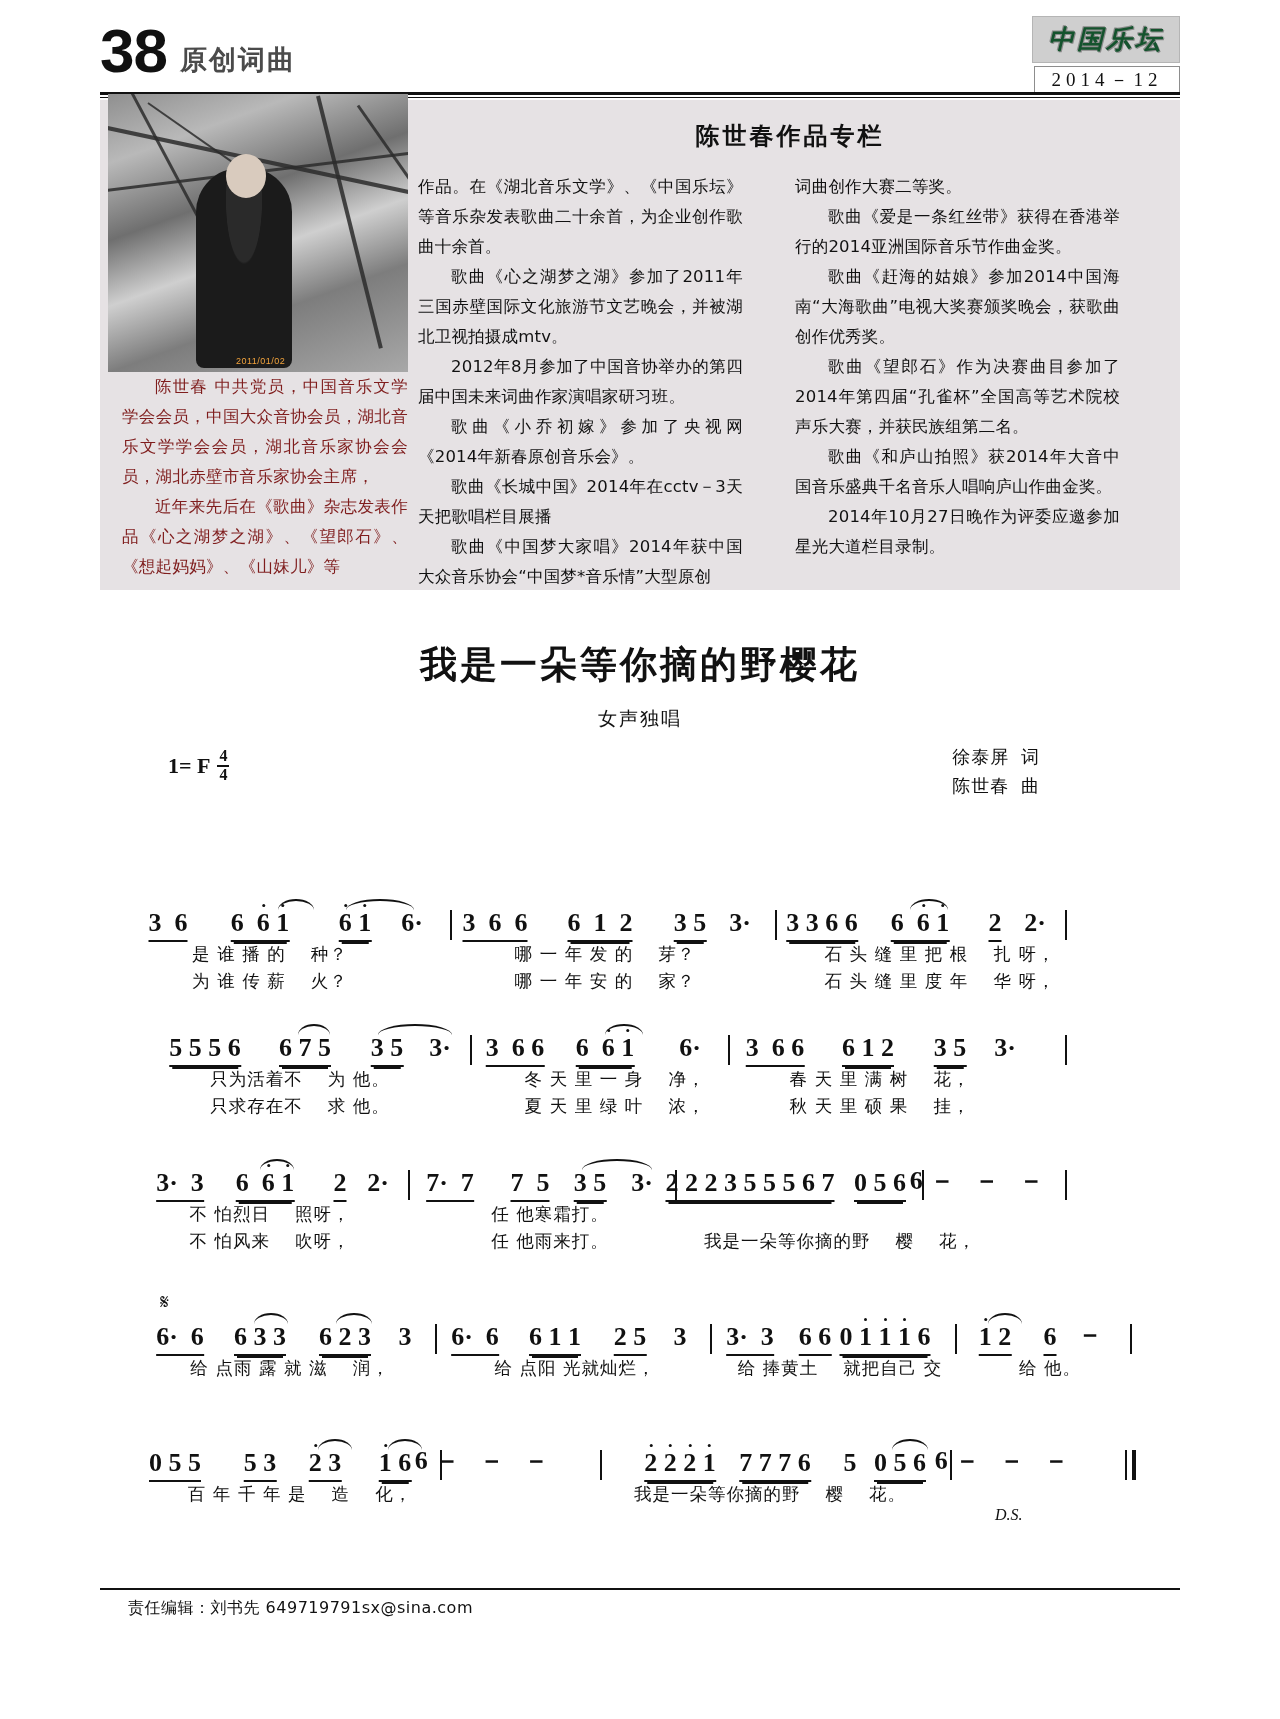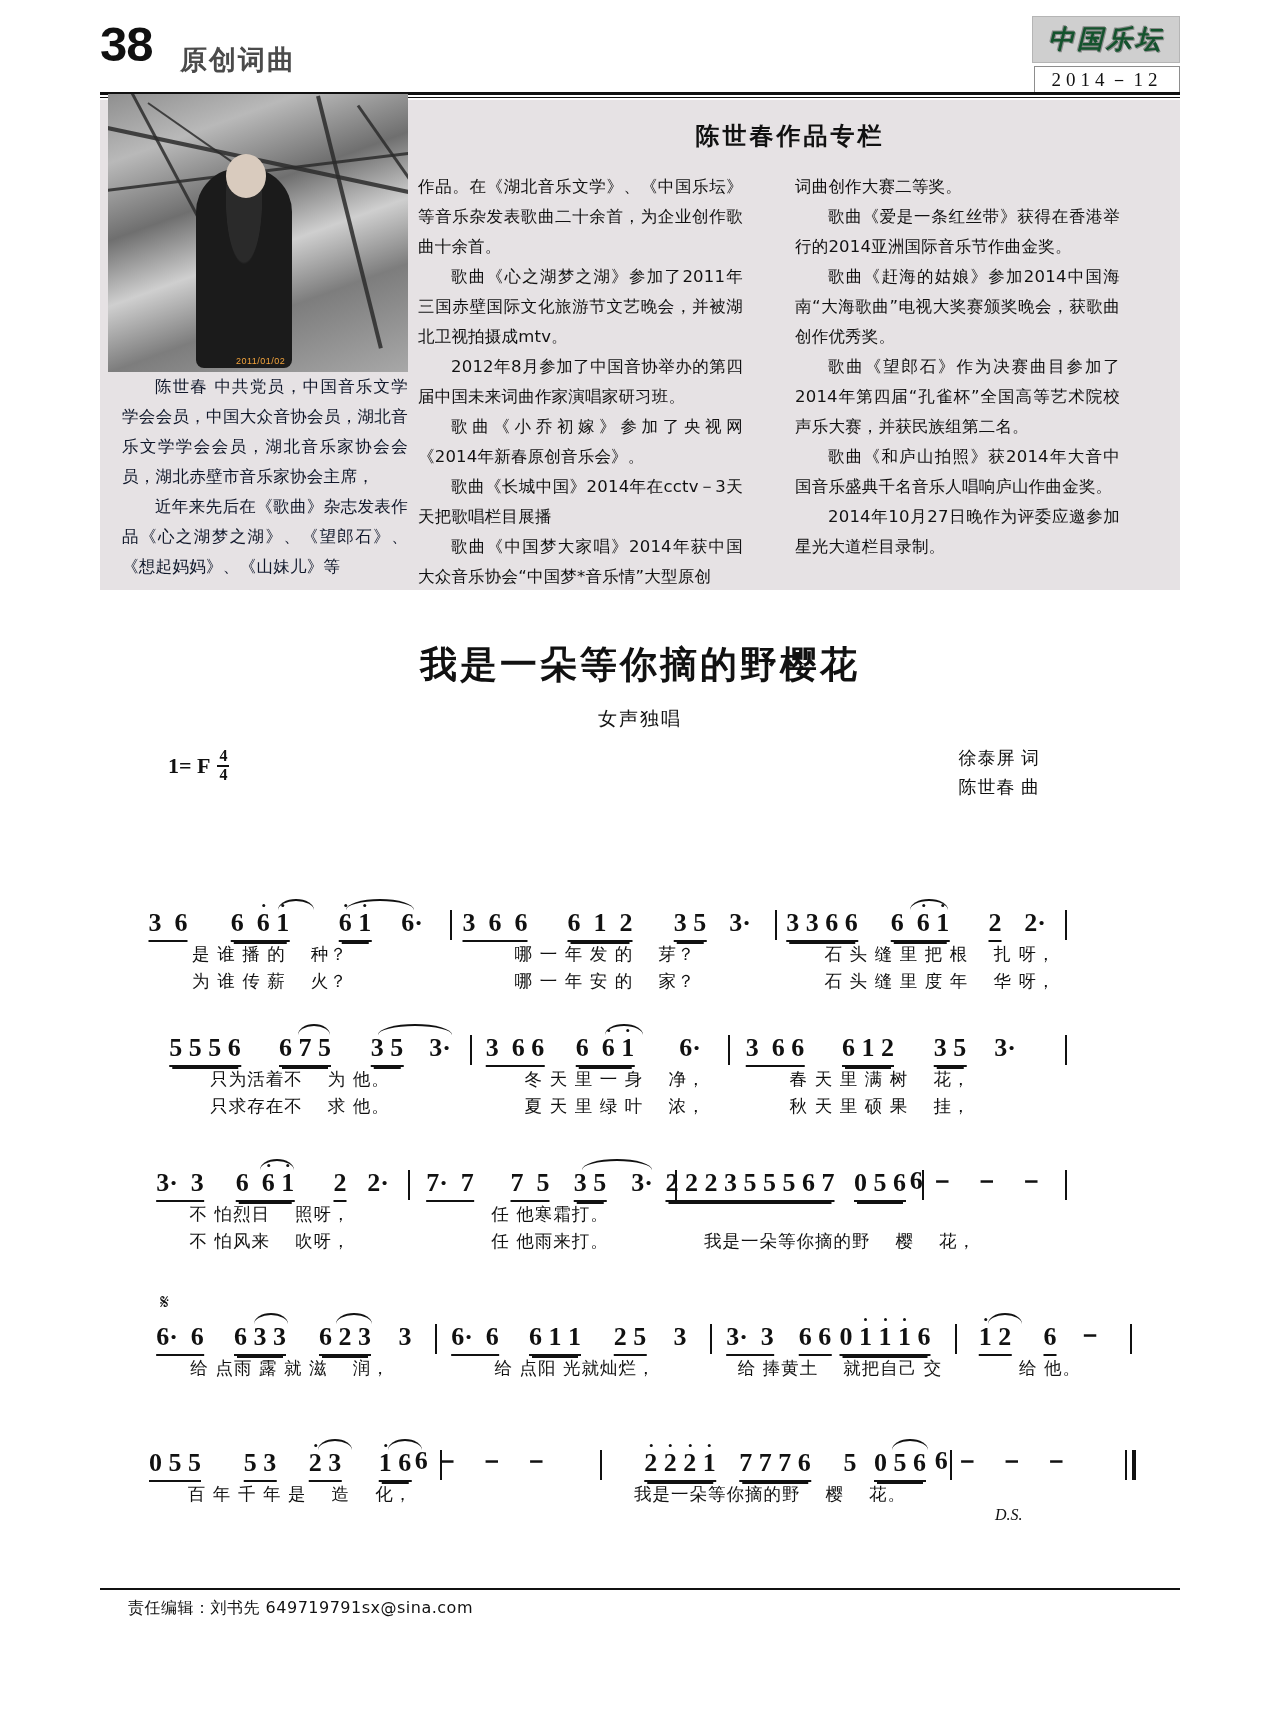--- a/index.html
+++ b/index.html
@@ -5,21 +5,21 @@
   html,body{margin:0;padding:0;}
   body{
     width:1280px;height:1719px;background:#ffffff;
     font-family:"Liberation Serif","DejaVu Serif",serif;
     color:#111;position:relative;overflow:hidden;
   }
   .page{position:absolute;inset:0;}
 
   
   .hdr{position:absolute;left:100px;top:14px;width:1080px;height:78px;}
-  .folio{position:absolute;left:0;top:6px;font-size:49px;font-weight:700;
+  .folio{position:absolute;left:0;top:6px;font-size:62px;font-weight:700;
          letter-spacing:-1px;font-family:"Liberation Sans",sans-serif;line-height:1;}
   .sect{position:absolute;left:80px;top:28px;font-size:27px;letter-spacing:2px;
         color:#4a4a4a;font-weight:700;font-family:"DejaVu Serif",serif;}
   .logo{position:absolute;right:0;top:2px;width:146px;height:45px;background:#cfcfcf;
         border:1px solid #b5b5b5;display:flex;align-items:center;justify-content:center;}
   .logo span{font-size:26px;font-weight:700;color:#14532d;letter-spacing:3px;
              text-shadow:1px 1px 0 #8a8a8a,-1px -1px 0 #8a8a8a;
              font-family:"DejaVu Serif",serif;font-style:italic;}
   .issue{position:absolute;right:0;top:52px;width:144px;height:26px;border:1px solid #8d8d8d;
          display:flex;align-items:center;justify-content:center;background:#fff;}
@@ -40,21 +40,21 @@
          border-radius:44px 44px 8px 8px;}
   .photo .head{position:absolute;left:118px;top:60px;width:40px;height:44px;border-radius:50%;
          background:#d9cbbe;}
   .photo .stamp{position:absolute;left:128px;bottom:6px;font-size:9px;color:#f2a33c;
          font-family:"Liberation Sans",sans-serif;letter-spacing:.5px;}
   .feat-title{position:absolute;left:300px;top:20px;width:780px;text-align:center;
         font-size:24px;font-weight:700;letter-spacing:3px;font-family:"DejaVu Serif",serif;}
 
   .bio{position:absolute;left:22px;top:272px;width:286px;font-size:16.5px;line-height:30px;
        font-family:"DejaVu Sans","Liberation Sans",sans-serif;letter-spacing:.3px;
-       text-align:justify;color:#0f172a;}
+       text-align:justify;color:#7f1d1d;}
   .bio p{margin:0;text-indent:2em;}
 
   .col{position:absolute;top:72px;width:325px;font-size:16.5px;line-height:30px;
        font-family:"DejaVu Sans","Liberation Sans",sans-serif;letter-spacing:.2px;
        text-align:justify;text-justify:inter-ideograph;color:#111;}
   .col p{margin:0;text-indent:2em;}
   .col p.noind{text-indent:0;}
   .col-mid{left:318px;}
   .col-right{left:695px;}
 
@@ -65,21 +65,21 @@
   .song-sub{position:absolute;left:0;top:706px;width:1280px;text-align:center;
     font-size:19px;letter-spacing:2px;font-family:"DejaVu Serif",serif;}
 
   .key{position:absolute;left:168px;top:748px;font-size:22px;font-weight:700;
        font-family:"Liberation Serif",serif;display:flex;align-items:center;gap:4px;}
   .key .frac{display:inline-flex;flex-direction:column;align-items:center;
        font-size:16px;line-height:1.05;margin-left:3px;}
   .key .frac b:first-child{border-bottom:2px solid #111;padding:0 2px;}
 
   .credits{position:absolute;right:240px;top:744px;text-align:left;
-       font-size:18px;line-height:29px;font-family:Liberation Serif, serif;letter-spacing:1px;}
+       font-size:18px;line-height:29px;font-family:Liberation Mono, monospace;letter-spacing:1px;}
 
   
   .system{position:absolute;left:150px;width:900px;}
   .nrow{display:flex;align-items:flex-end;height:42px;position:relative;
         font-family:"Liberation Serif",serif;font-weight:700;font-size:26px;}
   .lrow{display:flex;height:27px;position:relative;
         font-family:"DejaVu Serif",serif;font-size:17.5px;letter-spacing:1px;}
   .n{position:absolute;bottom:4px;transform:translateX(-50%);white-space:nowrap;}
   .ly{position:absolute;top:0;transform:translateX(-50%);white-space:nowrap;}
   .bar{position:absolute;bottom:2px;width:2px;height:30px;background:#111;}

